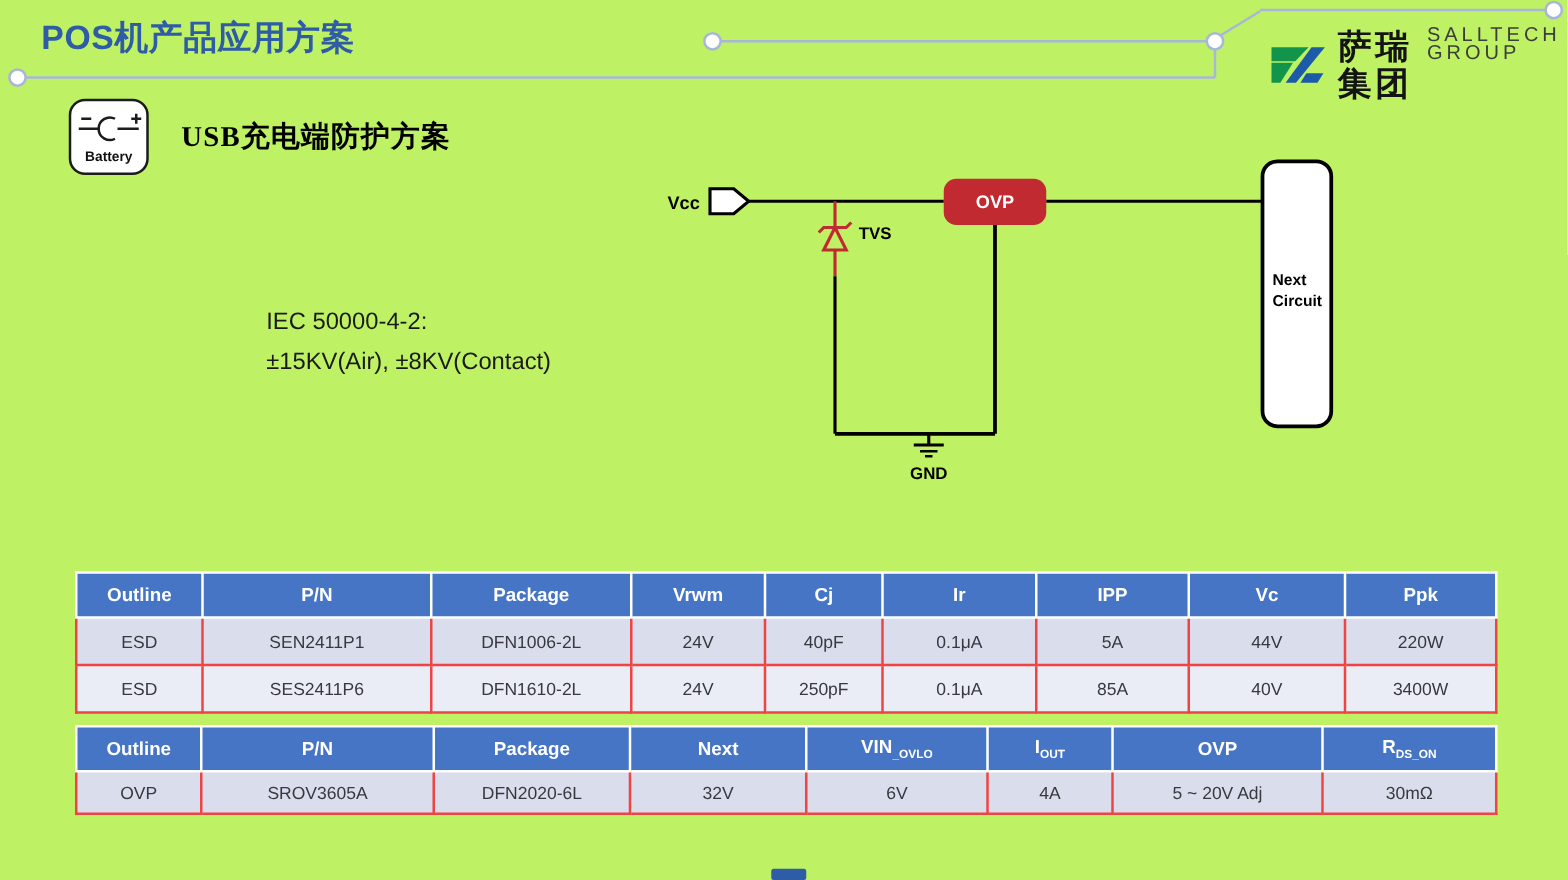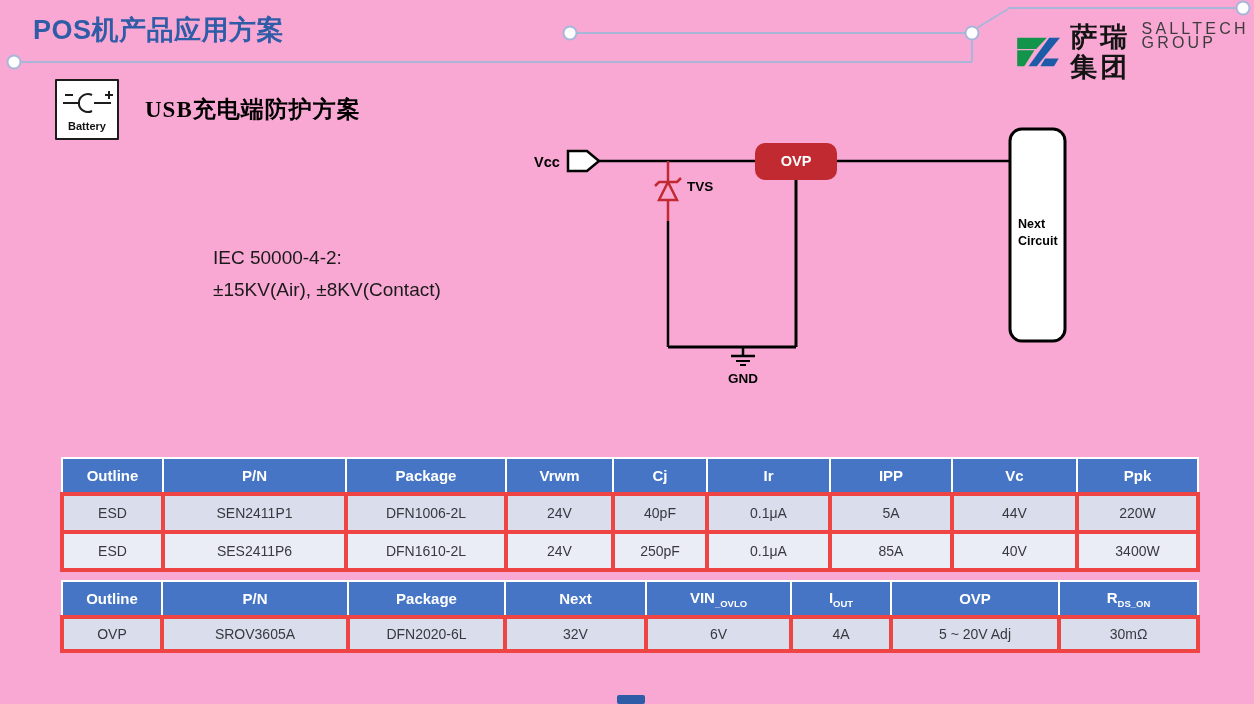--- a/index.html
+++ b/index.html
@@ -1,33 +1,33 @@
 <!DOCTYPE html>
 <html><head>
 <meta charset="utf-8">
 <style>
   * { margin: 0; padding: 0; box-sizing: border-box; }
   html, body { width: 1254px; height: 704px; background: #ffffff; overflow: hidden;
                font-family: "Liberation Sans", "DejaVu Sans", sans-serif; }
-  .slide { position: relative; width: 1254px; height: 704px; background: #f9a8d4; }
+  .slide { position: relative; width: 1254px; height: 704px; background: #bef264; }
 
   
   .page-title { position: absolute; left: 33px; top: 12px; font-size: 27px; font-weight: 700;
                 color: #2E5CA6; letter-spacing: 0.5px; }
   .decor-svg { position: absolute; left: 0; top: 0; }
 
   .logo { position: absolute; left: 1016px; top: 22px; display: flex; align-items: center; }
   .logo-mark { width: 78px; height: 50px; }
   .logo-text { margin-left: 8px; display: flex; flex-direction: row; }
   .logo-cn { font-size: 27px; font-weight: 700; color: #141414; letter-spacing: 3px; line-height: 30px; }
   .logo-en { font-size: 16px; color: #3c3c3c; letter-spacing: 3.2px; line-height: 14px; }
 
   
   .battery-box { position: absolute; left: 55px; top: 79px; width: 64px; height: 61px;
-                 border: 2.5px solid #1c1c1c; border-radius: 1px; background: #fff;
+                 border: 2.5px solid #1c1c1c; border-radius: 13px; background: #fff;
                  display: flex; flex-direction: column; align-items: center; justify-content: flex-end; }
   .battery-box svg { position: absolute; top: 6px; left: 4px; }
   .battery-label { font-size: 11px; font-weight: 700; color: #111; margin-bottom: 6px; }
 
   .section-heading { position: absolute; left: 145px; top: 94px; font-size: 23px; font-weight: 700;
                      color: #000; font-family: "Liberation Serif", "DejaVu Serif", serif;
                      letter-spacing: 1px; }
 
   .iec-note { position: absolute; left: 213px; top: 242px; font-size: 19px; color: #1a1a1a;
               line-height: 32px; }
@@ -35,21 +35,21 @@
   
   .circuit { position: absolute; left: 520px; top: 125px; }
 
   
   .tbl { position: absolute; left: 60px; width: 1136px; border-collapse: collapse; table-layout: fixed; }
   .tbl-1 { top: 457px; }
   .tbl-2 { top: 580px; }
   .tbl th { background: #4575C4; color: #ffffff; font-size: 15px; font-weight: 700;
             height: 36px; text-align: center; vertical-align: middle; border: 2px solid #fff; }
   .tbl td { font-size: 14px; color: #38383f; text-align: center; vertical-align: middle;
-            border: 4px solid #ef4444; }
+            border: 2px solid #ef4444; }
   .tbl-1 td { height: 38px; }
   .tbl-2 td { height: 34px; }
   .tbl-1 tbody tr:nth-child(1) td { background: #D9DDEC; }
   .tbl-1 tbody tr:nth-child(2) td { background: #EBEDF6; }
   .tbl-2 tbody tr td { background: #D9DDEC; }
   .tbl th sub { font-size: 9.5px; font-weight: 700; }
 
   .footer-mark { position: absolute; left: 617px; top: 695px; width: 28px; height: 9px;
                  background: #2E5CA6; border-radius: 2px; }
 </style>

